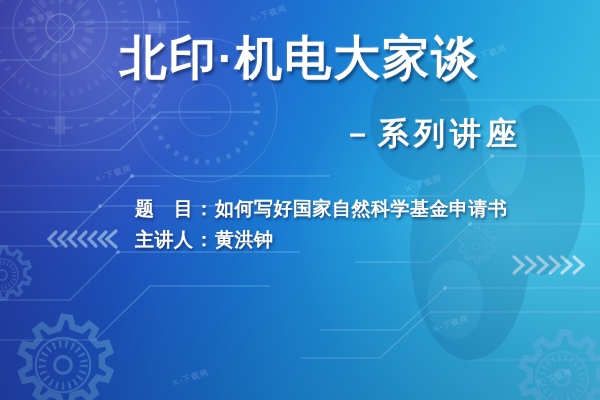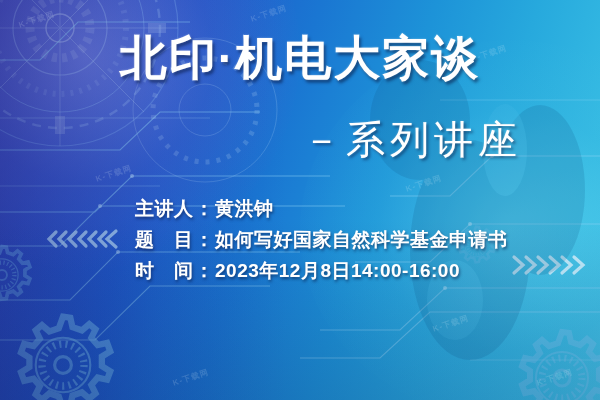--- a/index.html
+++ b/index.html
@@ -109,22 +109,22 @@
     left: 0;
     top: 113px;
     width: 600px;
     text-align: right;
     padding-right: 78px;
     box-sizing: border-box;
   }
   .sub-title {
     display: inline-block;
     color: #ffffff;
-    font-size: 39px;
-    font-weight: normal;
+    font-size: 31px;
+    font-weight: bold;
     letter-spacing: 5px;
     text-shadow:
       2px 2px 3px rgba(8,25,70,0.55),
       0 0 2px rgba(255,255,255,0.35);
     white-space: nowrap;
   }
 
   
   .info-block {
     position: absolute;
@@ -300,28 +300,25 @@
     <div class="main-title">北印·机电大家谈</div>
   </div>
 
   <div class="sub-title-wrap">
     <div class="sub-title">－系列讲座</div>
   </div>
 
   <div class="info-block">
 
     <div class="info-line">
+      <span class="info-label">题　目</span><span class="info-colon">：</span><span class="info-value">如何写好国家自然科学基金申请书</span>
+    </div>
+
+    <div class="info-line">
       <span class="info-label">主讲人</span><span class="info-colon">：</span><span class="info-value">黄洪钟</span>
     </div>
 
-    <div class="info-line">
-      <span class="info-label">题　目</span><span class="info-colon">：</span><span class="info-value">如何写好国家自然科学基金申请书</span>
-    </div>
-
-    <div class="info-line">
-      <span class="info-label">时　间</span><span class="info-colon">：</span><span class="info-value">2023年12月8日14:00-16:00</span>
-    </div>
 
 
 
   </div>
 
 </div>
 
 </body></html>

